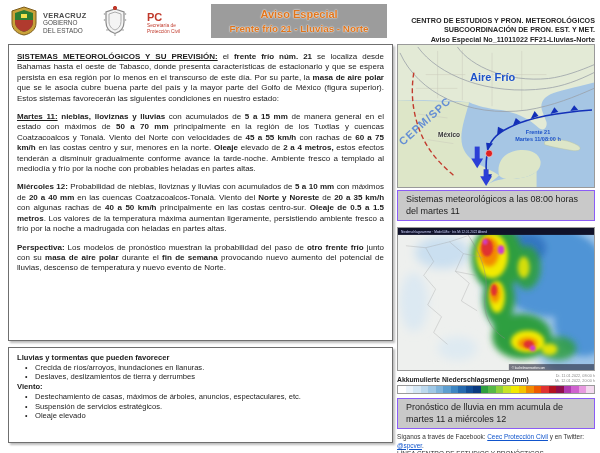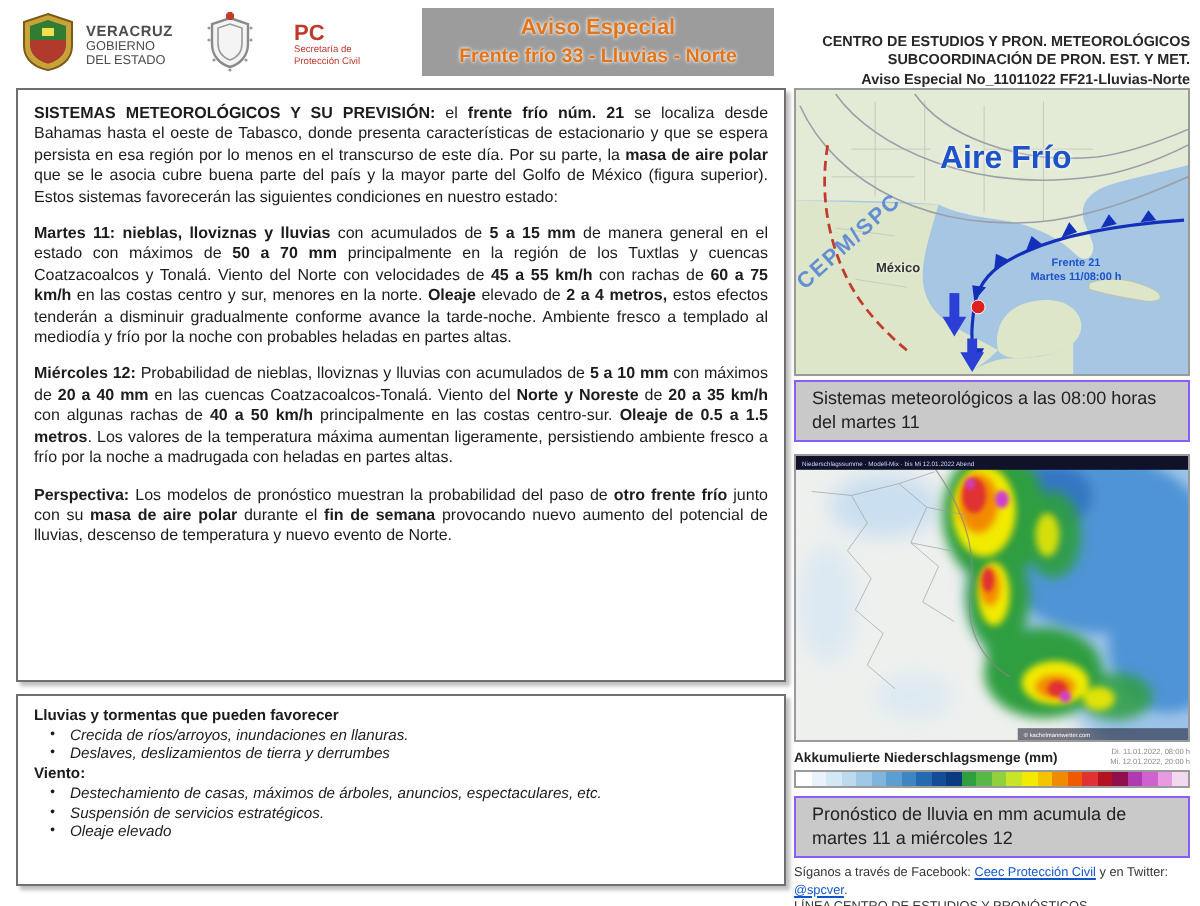--- a/index.html
+++ b/index.html
@@ -20,45 +20,45 @@
   .banner-title{font-size:11px;font-weight:bold;color:#e0751c;text-shadow:0 0 2px #fff,0 0 1px #fff;}
   .banner-sub{font-size:9.8px;font-weight:bold;color:#e0751c;text-shadow:0 0 2px #fff,0 0 1px #fff;}
   .issuer{position:absolute;right:5px;top:16px;text-align:right;font-size:7.2px;font-weight:bold;color:#262626;line-height:9.4px;}
 
   
   .left-col{position:absolute;left:8px;top:44px;width:385px;}
   .box{border:1px solid #6f6f6f;box-shadow:2px 2px 2px #bdbdbd;background:#fff;box-sizing:border-box;overflow:hidden;}
   .forecast-box{height:297px;padding:7px 8px;font-size:8px;line-height:10.4px;text-align:justify;color:#1c1c1c;}
   .forecast-box p{margin:0 0 8px 0;}
   span.b{font-weight:bold;}
-  span.u{}
+  span.u{text-decoration:underline;}
   .reco-box{margin-top:6px;height:96px;padding:5px 8px;font-size:7.6px;line-height:9.7px;color:#1c1c1c;}
   .reco-lead{margin:0 0 6px 0;}
   .reco-head{font-weight:bold;}
-  ul.reco-ul{margin:0;padding:0;list-style:none;font-style:italic;}
+  ul.reco-ul{margin:0;padding:0;list-style:none;}
   ul.reco-ul li{display:flex;}
   .blt{flex:0 0 10px;margin-left:8px;text-align:left;font-size:7px;}
 
   
   .right-col{position:absolute;left:397px;top:44px;width:198px;}
   .mapbox{position:relative;width:198px;height:144px;border:1px solid #9a9a9a;box-sizing:border-box;overflow:hidden;background:#e8edda;}
   .mapbox svg{display:block;width:100%;height:100%;}
   .caption{margin-top:2px;background:#c9c9c9;border:1px solid #8b5cf6;box-sizing:border-box;font-weight:normal;font-size:9px;color:#222;padding:3px 8px;line-height:11.5px;}
   .map2{margin-top:6px;background:#eef0ee;}
   .legend-row{display:flex;justify-content:space-between;align-items:flex-end;margin-top:3px;}
   .legend-label{font-weight:bold;font-size:6.8px;color:#222;}
   .legend-dates{font-size:3.8px;color:#8a8a8a;text-align:right;line-height:4.6px;}
   .scale{display:flex;height:7px;border:1px solid #9a9a9a;margin-top:2px;}
   .scale-cell{flex:1;}
   .caption2{margin-top:4px;}
   .social{margin-top:4px;font-size:6.4px;color:#333;line-height:8.4px;}
   .link{color:#1155cc;text-decoration:underline;cursor:pointer;}
 
   
-  .air-label{position:absolute;left:72px;top:26px;font-size:16px;font-weight:bold;color:#1d52c8;text-shadow:0 0 2px #fff;}
+  .air-label{position:absolute;left:72px;top:26px;font-size:11px;font-weight:bold;color:#1d52c8;text-shadow:0 0 2px #fff;}
   .wm{position:absolute;left:-6px;top:70px;font-size:11px;font-weight:bold;color:rgba(70,120,215,.8);transform:rotate(-42deg);letter-spacing:1px;}
   .mx-label{position:absolute;left:40px;top:86px;font-size:6.5px;font-weight:bold;color:#333;text-shadow:0 0 2px #fff;}
   .front-label{position:absolute;left:104px;top:84px;width:72px;font-size:5.5px;font-weight:bold;color:#1d52c8;text-align:center;line-height:6.6px;}
 </style>
 </head>
 <body>
 
 <div class="page">
 
   <div class="header">
@@ -97,21 +97,21 @@
       </span>
       <span class="pc-text">
         <div class="pc-abbr">PC</div>
         <div class="pc-sub">Secretaría de</div>
         <div class="pc-sub">Protección Civil</div>
       </span>
     </div>
 
     <div class="banner">
       <div class="banner-title">Aviso Especial</div>
-      <div class="banner-sub">Frente frío 33 - Lluvias - Norte</div>
+      <div class="banner-sub">Frente frío 21 - Lluvias - Norte</div>
     </div>
 
     <div class="issuer">
       <div>CENTRO DE ESTUDIOS Y PRON. METEOROLÓGICOS</div>
       <div>SUBCOORDINACIÓN DE PRON. EST. Y MET.</div>
       <div>Aviso Especial No_11011022 FF21-Lluvias-Norte</div>
       <div>XALAPA, VER., martes 11 de enero de 2022/8:00 h</div>
     </div>
   </div>
 

